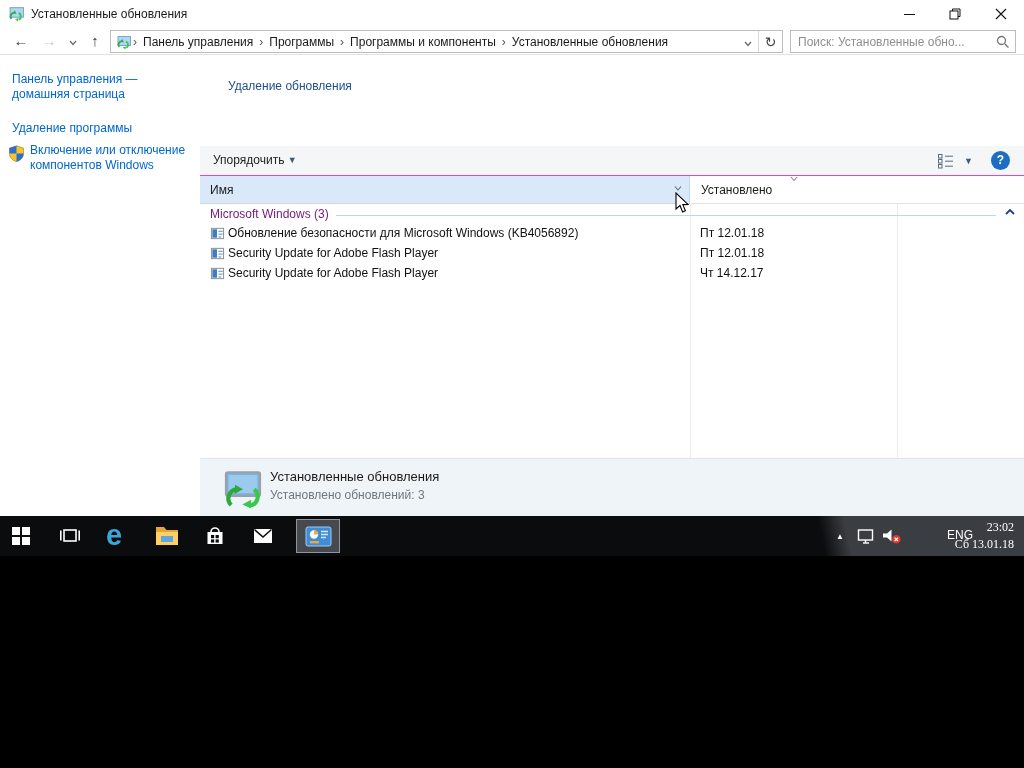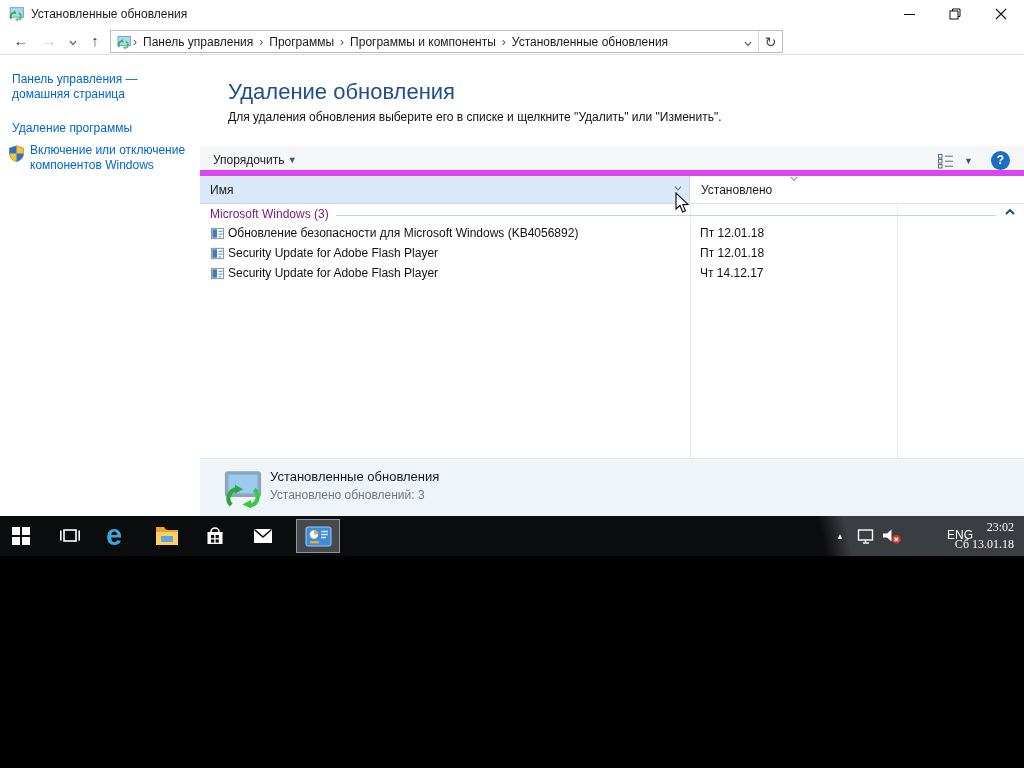--- a/index.html
+++ b/index.html
@@ -35,25 +35,25 @@
   .searchbox input::placeholder { color:#8e8e8e; opacity:1; }
   .search-glass { position:absolute; right:5px; top:4px; }
 
   
   .sidebar { position:absolute; left:0; top:55px; width:200px; bottom:40px; background:#fff; }
   .side-link { position:absolute; font-size:12px; line-height:15px; color:#0066CC; cursor:pointer; }
   .shield { position:absolute; left:8px; top:90px; width:17px; height:17px; }
 
   
   .main { position:absolute; left:200px; top:55px; right:0; bottom:40px; background:#fff; }
-  .page-title { position:absolute; left:28px; top:24px; font-size:22px; font-weight:400; color:#1E4F8B; }
+  .page-title { position:absolute; left:28px; top:24px; font-size:12px; font-weight:400; color:#1E4F8B; }
   .instruction { position:absolute; left:28px; top:55px; font-size:12px; color:#111; }
 
   .toolbar { position:absolute; left:0; right:0; top:91px; height:30px; background:#F4F6F8;
-             border-bottom:6px solid #d946ef; }
+             border-bottom:1px solid #d946ef; }
   .organize { position:absolute; left:13px; top:7px; font-size:12px; color:#222; }
   .organize .caret { color:#3C5A78; font-size:9px; vertical-align:1px; }
   .view-icon { position:absolute; right:69px; top:7px; }
   .view-caret { position:absolute; right:51px; top:10px; color:#3C5A78; font-size:9px; }
   .help-btn { position:absolute; right:14px; top:5px; width:19px; height:19px; border-radius:50%;
               background:#1B6EC2; color:#fff; font-size:12px; font-weight:bold; text-align:center;
               line-height:19px; }
 
   .colhdr { position:absolute; top:121px; height:28px; font-size:12px; }
   .colhdr-name { left:0; width:490px; background:#D9E9FA; border-right:1px solid #C3D8EC;
@@ -165,36 +165,42 @@
           <svg width="8" height="6" viewBox="0 0 8 6">
               <polyline points="1,1 4,4.5 7,1" fill="none" stroke="#6a6a6a" stroke-width="1.2"></polyline>
             </svg>
         </div>
         <div class="refresh-btn">
             <span>↻</span>
           </div>
       </div>
     </div>
 
+    <div class="searchbox">
+      <input type="text" placeholder="Поиск: Установленные обно..." style="">
+      <svg class="search-glass" width="14" height="14" viewBox="0 0 14 14">
+        <circle cx="5.5" cy="5.5" r="4" fill="none" stroke="#777" stroke-width="1.3"></circle>
+        <path d="M8.7 8.7 L12.5 12.5" stroke="#777" stroke-width="1.3"></path>
+      </svg>
+    </div>
   </div>
 
   <div class="sidebar">
     <div class="side-link" style="left:12px;top:17px;width:176px;">Панель управления — домашняя страница</div>
     <div class="side-link" style="left:12px;top:66px;width:176px;">Удаление программы</div>
     <svg class="shield" viewBox="0 0 16 16">
       <path d="M8 0.8 L14.6 2.9 V8 C14.6 11.9 11.6 14.7 8 15.7 C4.4 14.7 1.4 11.9 1.4 8 V2.9 Z" fill="#F6C52D" stroke="#8A6D1F" stroke-width="0.5"></path>
       <path d="M8 0.8 L1.4 2.9 V8 H8 Z" fill="#2E70C9"></path>
       <path d="M8 8 H14.6 C14.6 11.9 11.6 14.7 8 15.7 Z" fill="#2E70C9"></path>
     </svg>
     <div class="side-link" style="left:30px;top:88px;width:162px;">Включение или отключение компонентов Windows</div>
   </div>
 
   <div class="main">
     <div class="page-title">Удаление обновления</div>
-    <div class="instruction">Для удаления обновления выберите его в списке и щелкните "Удалить" или "Изменить".</div>
 
     <div class="toolbar">
       <div class="organize">
         <span>Упорядочить</span>
         <span class="caret">▼</span>
       </div>
       <svg class="view-icon" width="18" height="16" viewBox="0 0 18 16">
         <g fill="none" stroke="#5A6B7D" stroke-width="1">
           <rect x="1.5" y="1.5" width="3.5" height="3.5"></rect>
             <rect x="1.5" y="6.5" width="3.5" height="3.5"></rect>

